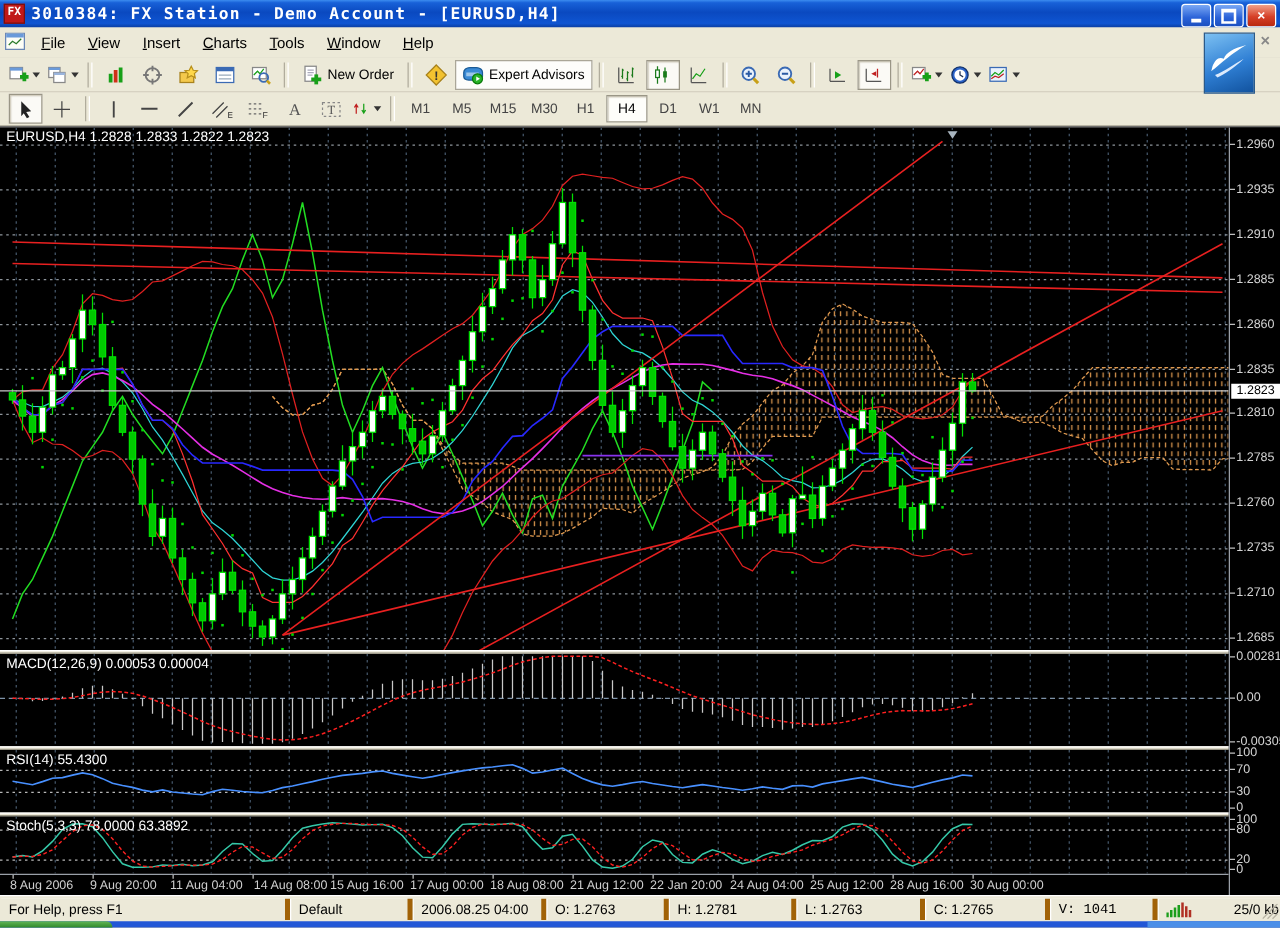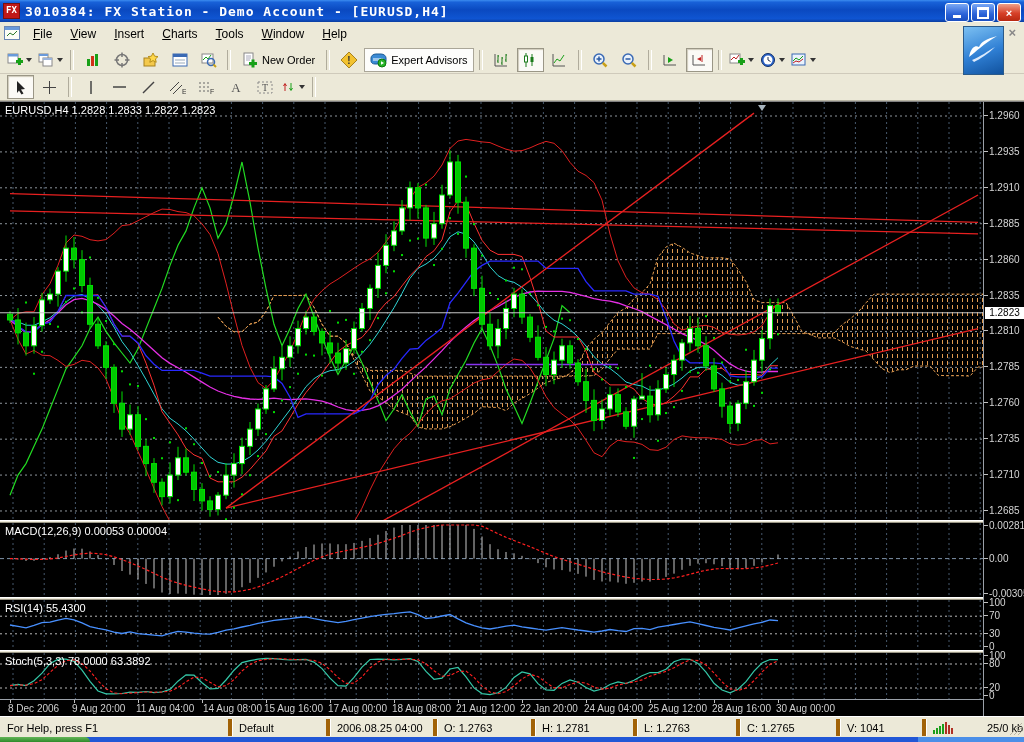--- a/index.html
+++ b/index.html
@@ -316,20 +316,31 @@
         </svg>
     </div>
     <div class="tbtn">
       <svg width="14" height="14" viewBox="0 0 14 14">
           <path d="M3 11V4M1.5 6L3 3.5 4.5 6" stroke="#c02020" fill="none"></path>
           <path d="M9 3v7M7.5 8L9 10.5 10.5 8" stroke="#18a018" fill="none"></path>
         </svg>
       <span class="caret"></span>
     </div>
     <div class="tsep"></div>
+    <span id="tf-buttons" style="display:flex;">
+        <span class="tf-btn">M1</span>
+        <span class="tf-btn">M5</span>
+        <span class="tf-btn">M15</span>
+        <span class="tf-btn">M30</span>
+        <span class="tf-btn">H1</span>
+        <span class="tf-btn active">H4</span>
+        <span class="tf-btn">D1</span>
+        <span class="tf-btn">W1</span>
+        <span class="tf-btn">MN</span>
+      </span>
   </div>
 
   <div class="chartregion">
     <div class="pane" id="pane-main" style="top:0;height:418px;">
         <svg width="983" height="418" style="position: absolute; left: 0px; top: 0px;">
           <line x1="13" y1="0" x2="13" y2="418" stroke="#46586c" stroke-dasharray="2 3"></line>
           <line x1="44.2" y1="0" x2="44.2" y2="418" stroke="#46586c" stroke-dasharray="2 3"></line>
           <line x1="75.4" y1="0" x2="75.4" y2="418" stroke="#46586c" stroke-dasharray="2 3"></line>
           <line x1="106.60000000000001" y1="0" x2="106.60000000000001" y2="418" stroke="#46586c" stroke-dasharray="2 3"></line>
           <line x1="137.8" y1="0" x2="137.8" y2="418" stroke="#46586c" stroke-dasharray="2 3"></line>
@@ -902,21 +913,21 @@
           <line x1="980.2000000000006" y1="0" x2="980.2000000000006" y2="46" stroke="#46586c" stroke-dasharray="2 3"></line>
           <line x1="0" y1="11" x2="983" y2="11" stroke="#b8b8b8" stroke-dasharray="2 3"></line>
           <line x1="0" y1="35" x2="983" y2="35" stroke="#b8b8b8" stroke-dasharray="2 3"></line>
           <polyline points="10.0,32.6 18.0,31.4 26.0,32.6 34.0,27.7 42.0,20.1 50.0,10.6 58.0,6.2 66.0,6.1 74.0,8.4 82.0,17.1 90.0,28.3 98.0,38.0 106.0,40.8 114.0,40.8 122.0,40.5 130.0,39.1 138.0,39.4 146.0,38.5 154.0,39.6 162.0,39.0 170.0,36.4 178.0,28.2 186.0,21.8 194.0,22.2 202.0,29.8 210.0,36.0 218.0,35.4 226.0,27.0 234.0,17.2 242.0,9.6 250.0,7.6 258.0,6.2 266.0,5.3 274.0,5.7 282.0,6.3 290.0,7.0 298.0,6.7 306.0,6.4 314.0,9.1 322.0,15.6 330.0,25.2 338.0,32.7 346.0,33.2 354.0,24.4 362.0,14.1 370.0,6.5 378.0,6.1 386.0,6.3 394.0,6.8 402.0,6.3 410.0,5.7 418.0,8.4 426.0,18.4 434.0,26.3 442.0,25.2 450.0,16.0 458.0,14.5 466.0,23.9 474.0,34.9 482.0,40.6 490.0,41.6 498.0,39.8 506.0,34.4 514.0,24.4 522.0,19.0 530.0,20.8 538.0,30.6 546.0,36.9 554.0,37.3 562.0,30.4 570.0,26.9 578.0,29.3 586.0,34.5 594.0,38.0 602.0,36.0 610.0,31.5 618.0,28.9 626.0,30.6 634.0,27.2 642.0,22.8 650.0,19.5 658.0,19.6 666.0,16.2 674.0,8.7 682.0,6.0 690.0,6.3 698.0,10.4 706.0,19.2 714.0,30.3 722.0,37.0 730.0,39.8 738.0,36.3 746.0,28.7 754.0,18.1 762.0,10.0 770.0,6.5 778.0,6.6" fill="none" stroke="#35c8a8" stroke-width="1.2"></polyline>
           <polyline points="10.0,32.6 18.0,32.0 26.0,32.2 34.0,30.6 42.0,26.8 50.0,19.4 58.0,12.3 66.0,7.6 74.0,6.9 82.0,10.5 90.0,18.0 98.0,27.8 106.0,35.7 114.0,39.9 122.0,40.7 130.0,40.1 138.0,39.6 146.0,39.0 154.0,39.2 162.0,39.0 170.0,38.3 178.0,34.5 186.0,28.8 194.0,24.1 202.0,24.6 210.0,29.3 218.0,33.7 226.0,32.8 234.0,26.6 242.0,18.0 250.0,11.5 258.0,7.8 266.0,6.4 274.0,5.7 282.0,5.8 290.0,6.3 298.0,6.7 306.0,6.7 314.0,7.4 322.0,10.4 330.0,16.7 338.0,24.5 346.0,30.4 354.0,30.1 362.0,23.9 370.0,15.0 378.0,8.9 386.0,6.3 394.0,6.4 402.0,6.4 410.0,6.3 418.0,6.8 426.0,10.9 434.0,17.7 442.0,23.3 450.0,22.5 458.0,18.5 466.0,18.1 474.0,24.4 482.0,33.1 490.0,39.0 498.0,40.7 506.0,38.6 514.0,32.9 522.0,25.9 530.0,21.4 538.0,23.5 546.0,29.4 554.0,34.9 562.0,34.9 570.0,31.5 578.0,28.9 586.0,30.2 594.0,33.9 602.0,36.1 610.0,35.1 618.0,32.1 626.0,30.3 634.0,28.9 642.0,26.9 650.0,23.2 658.0,20.6 666.0,18.4 674.0,14.8 682.0,10.3 690.0,7.0 698.0,7.6 706.0,12.0 714.0,20.0 722.0,28.8 730.0,35.7 738.0,37.7 746.0,34.9 754.0,27.7 762.0,18.9 770.0,11.5 778.0,7.7" fill="none" stroke="#ff2020" stroke-width="1.1" stroke-dasharray="3 2"></polyline>
         </svg>
       <span class="pane-label">Stoch(5,3,3) 78.0000 63.3892</span>
     </div>
     <div class="datestrip" id="datestrip">
         <div class="date-tick" style="left: 10px;"></div>
-        <div class="date-label" style="left: 8px;">8 Dec 2006</div>
+        <div class="date-label" style="left: 8px;">8 Aug 2006</div>
         <div class="date-tick" style="left: 74px;"></div>
         <div class="date-label" style="left: 72px;">9 Aug 20:00</div>
         <div class="date-tick" style="left: 138px;"></div>
         <div class="date-label" style="left: 136px;">11 Aug 04:00</div>
         <div class="date-tick" style="left: 202px;"></div>
         <div class="date-label" style="left: 203px;">14 Aug 08:00</div>
         <div class="date-tick" style="left: 266px;"></div>
         <div class="date-label" style="left: 264px;">15 Aug 16:00</div>
         <div class="date-tick" style="left: 330px;"></div>
         <div class="date-label" style="left: 328px;">17 Aug 00:00</div>
@@ -987,21 +998,21 @@
   </div>
 
   <div class="statusbar">
     <div class="sseg" style="width:232px;">For Help, press F1</div>
     <div class="sseg" style="width:98px;">Default</div>
     <div class="sseg" style="width:107px;">2006.08.25 04:00</div>
     <div class="sseg" style="width:98px;">O: 1.2763</div>
     <div class="sseg" style="width:102px;">H: 1.2781</div>
     <div class="sseg" style="width:103px;">L: 1.2763</div>
     <div class="sseg" style="width:100px;">C: 1.2765</div>
-    <div class="sseg" style="width:86px;">V: 1041</div>
+    <div class="sseg" style="width:86px;font-family:Liberation Mono, monospace;">V: 1041</div>
     <div class="sseg" style="flex:1;border-right:none;gap:8px;">
       <svg width="22" height="13" viewBox="0 0 22 13">
           <rect x="0" y="9" width="2" height="4" fill="#1b9e1b"></rect>
           <rect x="3" y="7" width="2" height="6" fill="#1b9e1b"></rect>
           <rect x="6" y="5" width="2" height="8" fill="#1b9e1b"></rect>
           <rect x="9" y="3" width="2" height="10" fill="#1b9e1b"></rect>
           <rect x="12" y="1" width="2" height="12" fill="#b03024"></rect>
           <rect x="15" y="4" width="2" height="9" fill="#b03024"></rect>
           <rect x="18" y="7" width="2" height="6" fill="#b03024"></rect>
         </svg>

